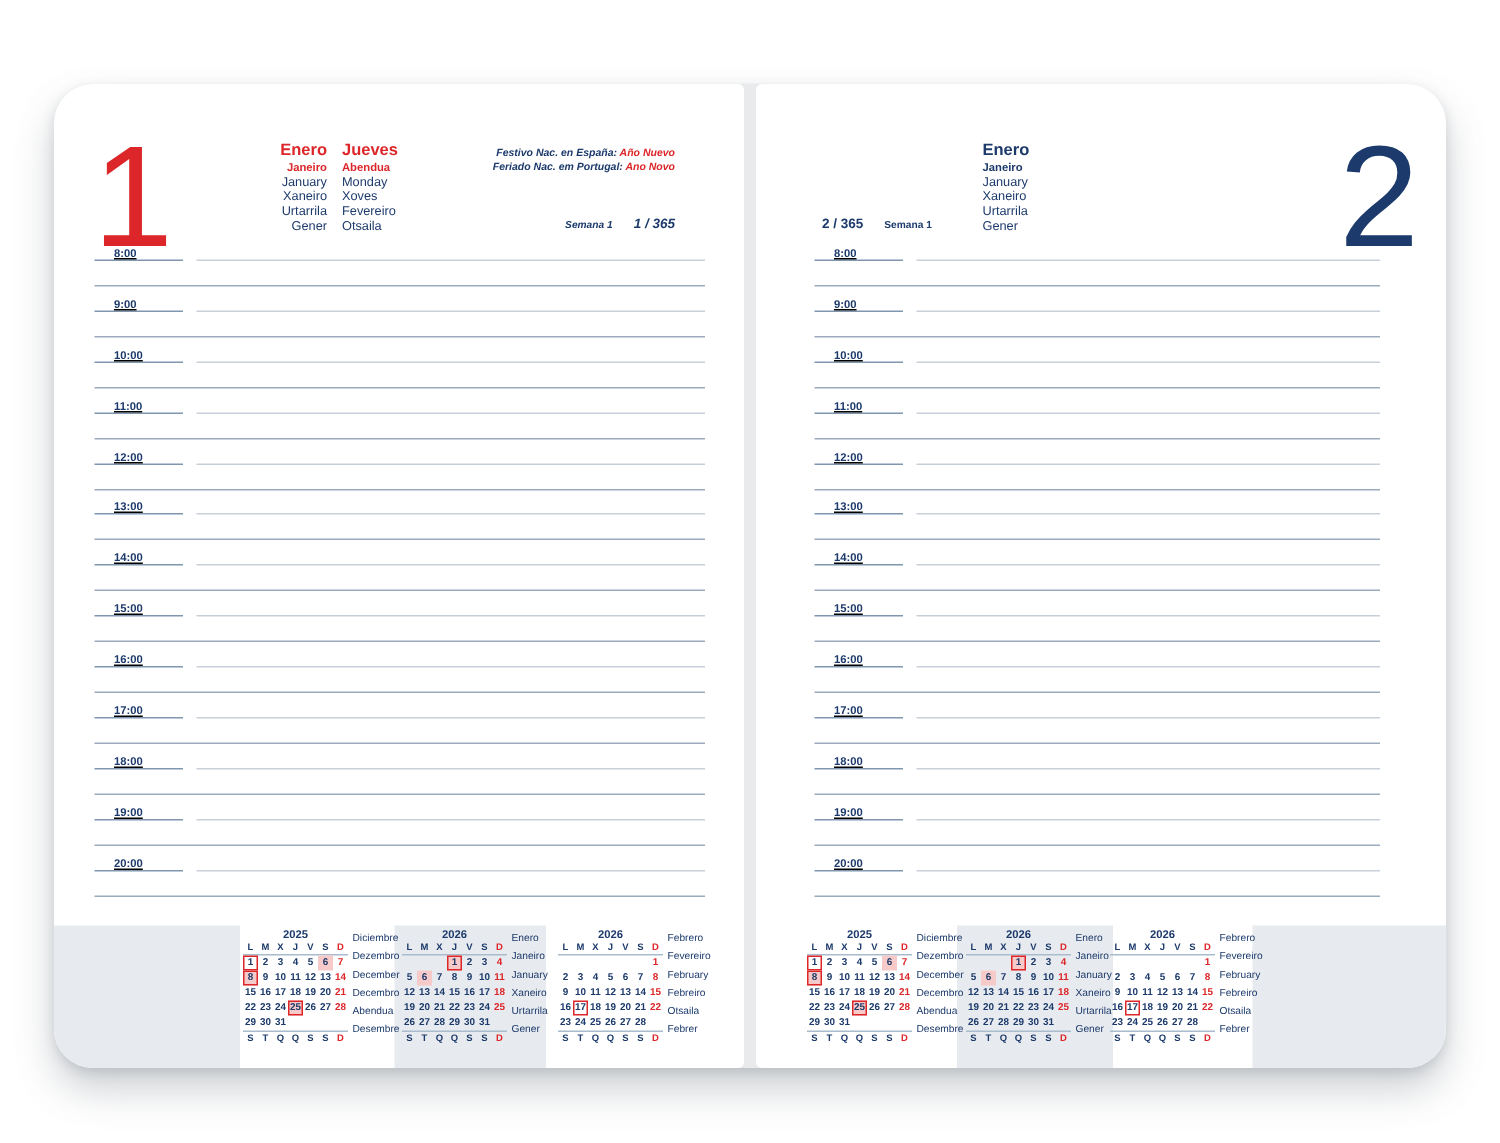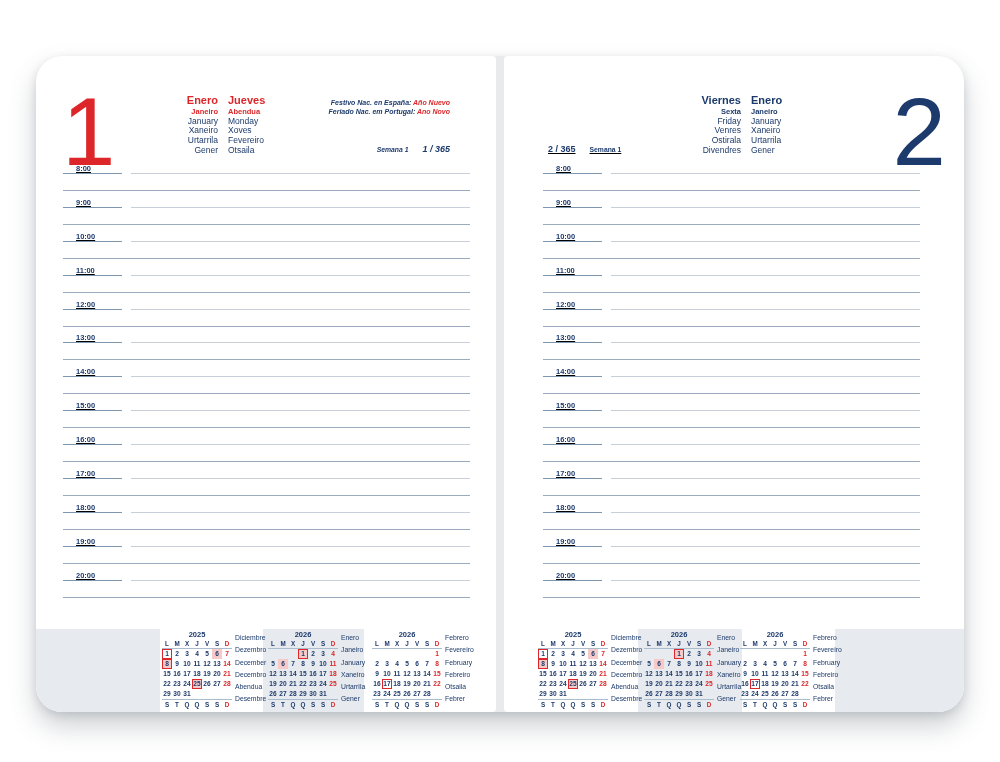--- a/index.html
+++ b/index.html
@@ -31,37 +31,37 @@
   .nrow.r3{font-size:8.5px;line-height:9.7px;}
 
   
   .notes{position:absolute;right:46px;top:42px;text-align:right;
          font-size:7px;font-style:italic;font-weight:bold;line-height:9.4px;white-space:nowrap;}
   .notes .nl{color:#1c3a6b}.notes .nv{color:#dc2629}
 
   
   .week-row{position:absolute;top:88px;display:flex;align-items:baseline;gap:14px;}
   .left .week-row{right:46px;font-style:italic;}
-  .right .week-row{left:44px;text-decoration:underline;}
+  .right .week-row{left:44px;}
   .wlabel{font-size:6.8px;font-weight:bold;color:#1c3a6b;}
   .wcount{font-size:9px;font-weight:bold;color:#1c3a6b;}
 
   
   .hours{position:absolute;top:106px;}
   .left .hours{left:27px;width:407px;}
   .right .hours{left:39px;width:377px;}
   .hour{height:33.9px;position:relative;text-decoration:underline;}
   .hour-top{display:flex;height:12px;}
   .hlabel{width:59px;box-sizing:border-box;padding-left:13px;font-size:7.5px;font-weight:bold;
           color:#1c3a6b;line-height:13px;border-bottom:1px solid #7f96af;}
   .hline{flex:1;margin-left:9px;height:11px;border-bottom:1px solid #c7d0d9;}
   .hour-mid{position:absolute;left:0;right:0;top:28px;border-bottom:1px solid #9aabbd;}
 
   
-  .pg-foot{position:absolute;left:0;right:0;top:561px;bottom:0;margin-top:12px;}
+  .pg-foot{position:absolute;left:0;right:0;top:561px;bottom:0;}
   .band{position:absolute;top:0;bottom:0;background:#e7eaee;}
   .left .band-a{left:0;width:124px;border-radius:0 0 0 26px;}
   .left .band-b{left:227px;width:101px;}
   .right .band-a{left:134px;width:104px;}
   .right .band-b{left:331px;right:0;border-radius:0 0 26px 0;}
 
   .mcal{position:absolute;top:1px;display:flex;gap:3px;}
   .left .c0{left:126px}.left .c1{left:232px}.left .c2{left:336px}
   .right .c0{left:34px}.right .c1{left:140px}.right .c2{left:236px}
 
@@ -440,28 +440,20 @@
           </div>
       </div>
     </section>
 
     <section class="page right">
       <div class="week-row">
         <span class="wcount">2 / 365</span>
         <span class="wlabel">Semana 1</span>
       </div>
       <div class="name-block">
-        <div class="ncol col-r" id="right-colA">
-            <div class="nrow r1 navy">Viernes</div>
-            <div class="nrow r2 navy">Sexta</div>
-            <div class="nrow r3 navy">Friday</div>
-            <div class="nrow r3 navy">Venres</div>
-            <div class="nrow r3 navy">Ostirala</div>
-            <div class="nrow r3 navy">Divendres</div>
-          </div>
         <div class="ncol col-l" id="right-colB">
             <div class="nrow r1 navy">Enero</div>
             <div class="nrow r2 navy">Janeiro</div>
             <div class="nrow r3 navy">January</div>
             <div class="nrow r3 navy">Xaneiro</div>
             <div class="nrow r3 navy">Urtarrila</div>
             <div class="nrow r3 navy">Gener</div>
           </div>
       </div>
       <div class="big-num">2</div>

